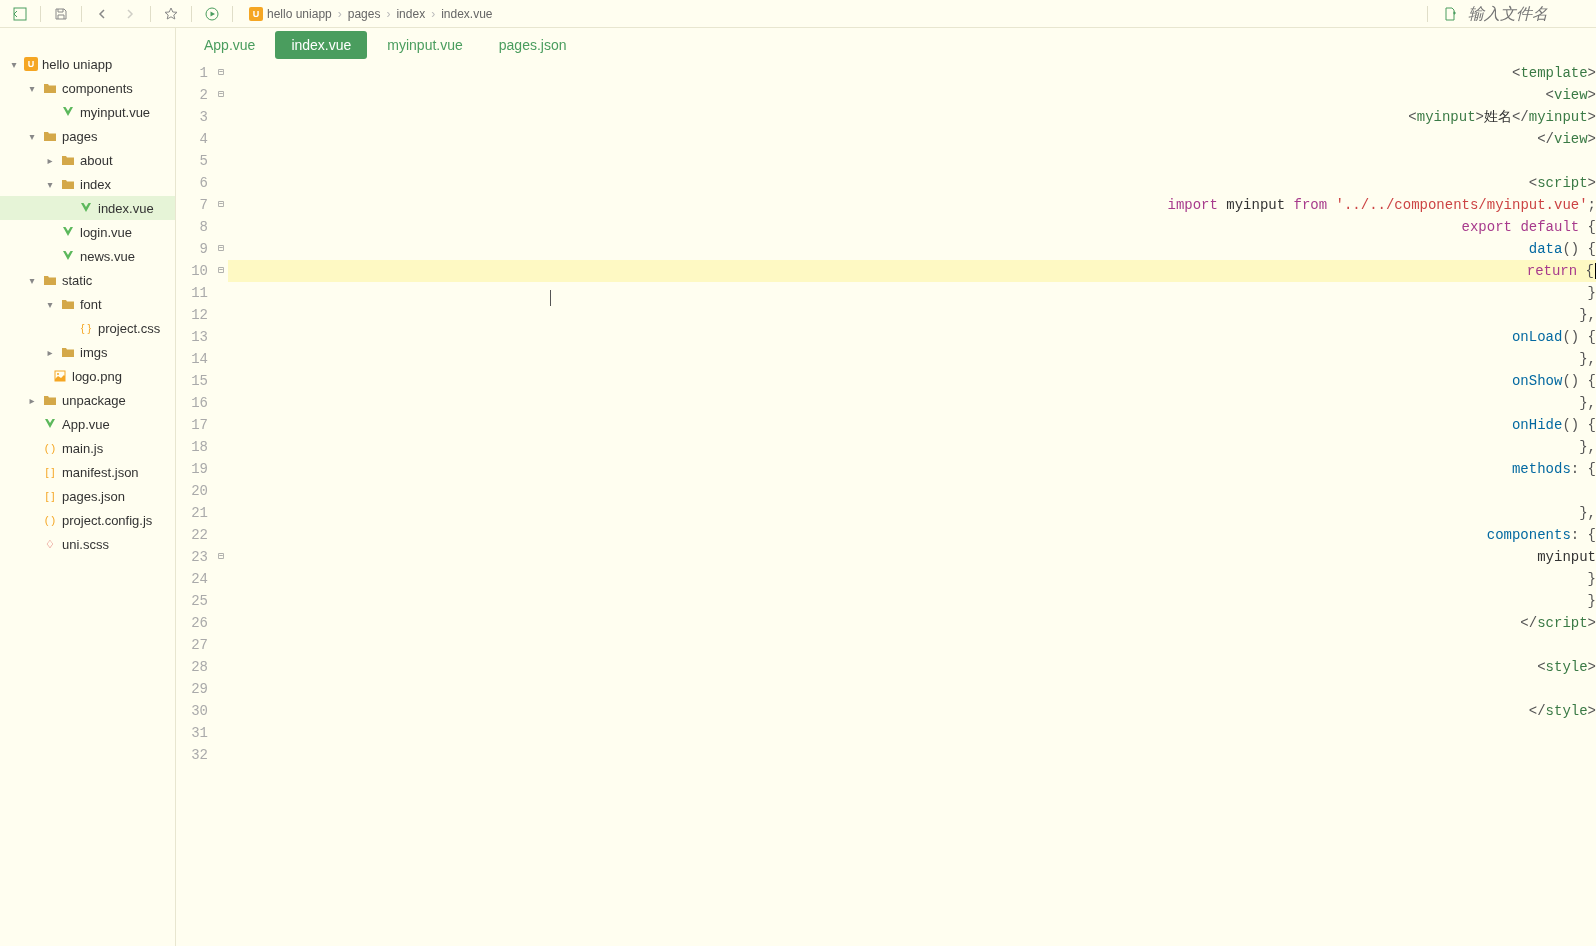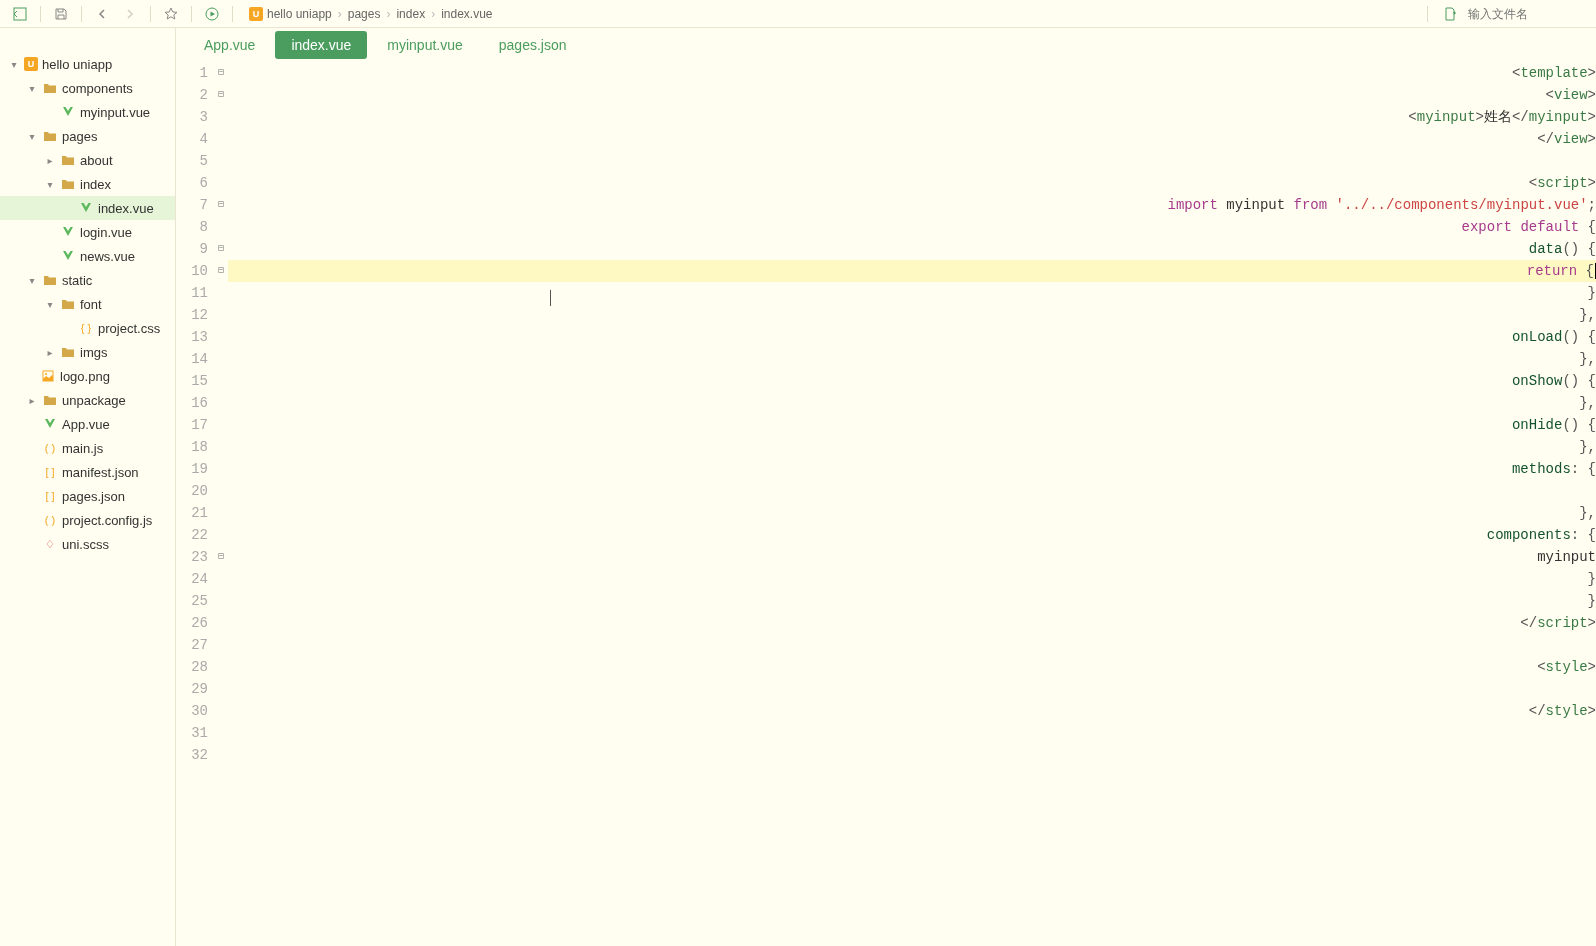--- a/index.html
+++ b/index.html
@@ -69,24 +69,25 @@
 }
 .toolbar-right {
   margin-left: auto;
   display: flex;
   align-items: center;
   gap: 6px;
 }
 .search-filename {
   border: none;
   background: transparent;
-  font-size: 12px;
+  font-size: 16px;
   color: #c2410c;
   outline: none;
   width: 120px;
+  font-style: italic;
 }
 
 
 .main {
   flex: 1;
   display: flex;
   overflow: hidden;
 }
 
 
@@ -221,21 +222,21 @@
   top: 228px;
   width: 1px;
   height: 16px;
   background: #555;
 }
 
 
 .s-tag { color: #3a7a45; }
 .s-key { color: #a73a8c; }
 .s-str { color: #c44; font-family: Liberation Mono, monospace; }
-.s-method { color: #14532d; margin-left: 24px; }
+.s-method { color: #0369a1; margin-left: 24px; }
 .s-punc { color: #555; }
 .s-plain { color: #333; }
 
 svg { display: block; }
 </style>
 </head>
 <body>
 
 <div class="toolbar">
   <div class="toolbar-icon green">
@@ -412,21 +413,21 @@
       </div>
       <div class="tree-item" style="padding-left: 44px;">
         <span class="tree-chevron ">▸</span>
         <span class="tree-icon folder-icon">
           <svg width="14" height="14" viewBox="0 0 14 14">
             <path d="M1 3 h4 l1 1.5 h7 v7.5 h-12 z" fill="currentColor"></path>
           </svg>
         </span>
         <span>imgs</span>
       </div>
-      <div class="tree-item" style="padding-left: 24px;">
+      <div class="tree-item" style="padding-left: 36px;">
         <span class="tree-chevron blank"></span>
         <span class="tree-icon file-icon-orange">
           <svg width="12" height="12" viewBox="0 0 12 12">
             <rect x="1" y="1" width="10" height="10" fill="none" stroke="currentColor"></rect>
             <circle cx="4" cy="4" r="1" fill="currentColor"></circle>
             <path d="M1 9 L4 6 L7 8 L10 5 L11 6 V11 H1 Z" fill="currentColor"></path>
           </svg>
         </span>
         <span>logo.png</span>
       </div>

